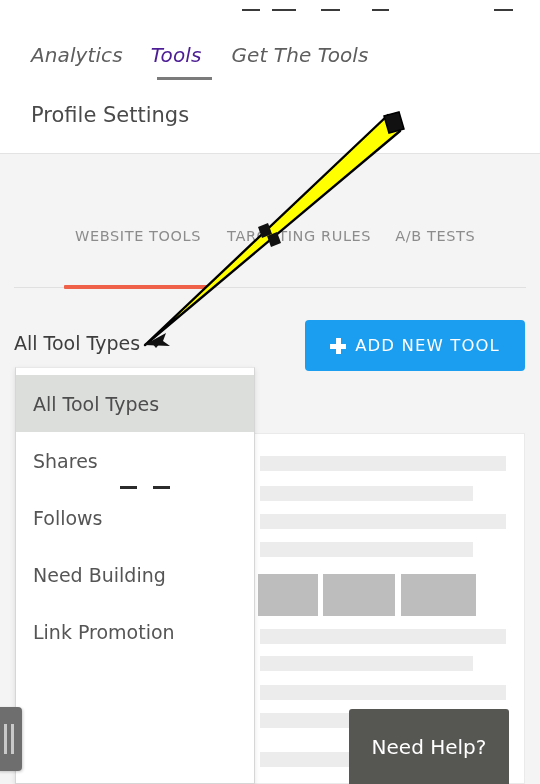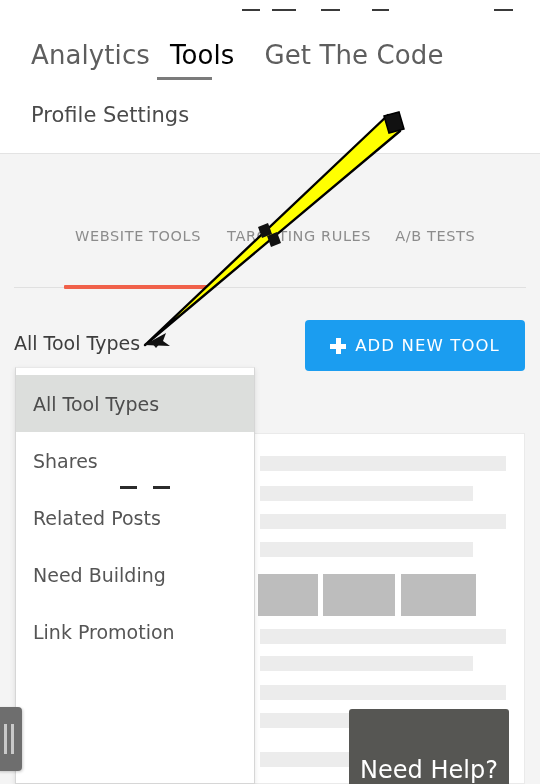--- a/index.html
+++ b/index.html
@@ -32,28 +32,29 @@
     position: absolute; left: 0; top: 11px; width: 540px; height: 143px;
     background: #ffffff;
     border-bottom: 1px solid #e3e3e3;
   }
   .nav-row {
     position: absolute; left: 0; top: 22px; width: 100%;
     height: 44px;
     display: flex; align-items: center;
   }
   .nav-item {
-    font-size: 26px;
+    font-size: 20px;
     color: #5e5e5e;
     letter-spacing: 0.1px;
     position: relative;
     white-space: nowrap;
+    font-style: italic;
   }
   .nav-item.n0 { margin-left: 31px; }
-  .nav-item.n1 { margin-left: 20px; color: #000000; }
+  .nav-item.n1 { margin-left: 28px; color: #4c1d95; }
   .nav-item.n2 { margin-left: 30px; }
   .nav-underline {
     position: absolute; left: 157px; top: 66px;
     width: 55px; height: 3px;
     background: #7b7b7b;
   }
   .profile-row {
     position: absolute; left: 31px; top: 92px;
     font-size: 21px; color: #4a4a4a;
     white-space: nowrap;
@@ -174,23 +175,23 @@
   .ghost-marks span {
     position: absolute; top: 6px; height: 2.5px; background: #2b2b2b;
   }
 
   
   .need-help {
     position: absolute; left: 349px; top: 709px;
     width: 160px; height: 75px;
     background: #565653;
     border-radius: 3px 3px 0 0;
-    display: flex; align-items: flex-end; justify-content: center;
+    display: flex; align-items: center; justify-content: center;
     color: #ffffff;
-    font-size: 24px;
+    font-size: 20px;
     cursor: pointer;
   }
 
   
   .side-handle {
     position: absolute; left: -4px; top: 707px;
     width: 26px; height: 64px;
     background: #6e6e6e;
     border-radius: 4px;
     display: flex; align-items: center; justify-content: center;
@@ -220,21 +221,21 @@
     <span class="edge-mark" style="left:272px;width:24px;"></span>
     <span class="edge-mark" style="left:321px;width:19px;"></span>
     <span class="edge-mark" style="left:372px;width:17px;"></span>
     <span class="edge-mark" style="left:494px;width:19px;"></span>
   </div>
 
   <div class="header">
     <div class="nav-row">
       <div class="nav-item n0">Analytics</div>
       <div class="nav-item n1">Tools</div>
-      <div class="nav-item n2">Get The Code</div>
+      <div class="nav-item n2">Get The Tools</div>
     </div>
     <div class="nav-underline"></div>
     <div class="profile-row">Profile Settings</div>
   </div>
 
   <div class="tabs-wrap">
     <div class="tab-list">
       <div class="tab t0">WEBSITE TOOLS</div>
       <div class="tab t1">TARGETING RULES</div>
       <div class="tab t2">A/B TESTS</div>
@@ -264,21 +265,21 @@
   </div>
 
   <button class="add-btn">
     <span class="plus-icon"></span>
     <span>ADD NEW TOOL</span>
   </button>
 
   <div class="dropdown">
     <div class="dd-item first selected">All Tool Types</div>
     <div class="dd-item">Shares</div>
-    <div class="dd-item">Related Posts</div>
+    <div class="dd-item">Follows</div>
     <div class="dd-item">Need Building</div>
     <div class="dd-item">Link Promotion</div>
     <div class="ghost-marks">
       <span style="left:104px;width:17px;"></span>
       <span style="left:137px;width:17px;"></span>
     </div>
   </div>
 
   <div class="need-help">
     <span>Need Help?</span>

